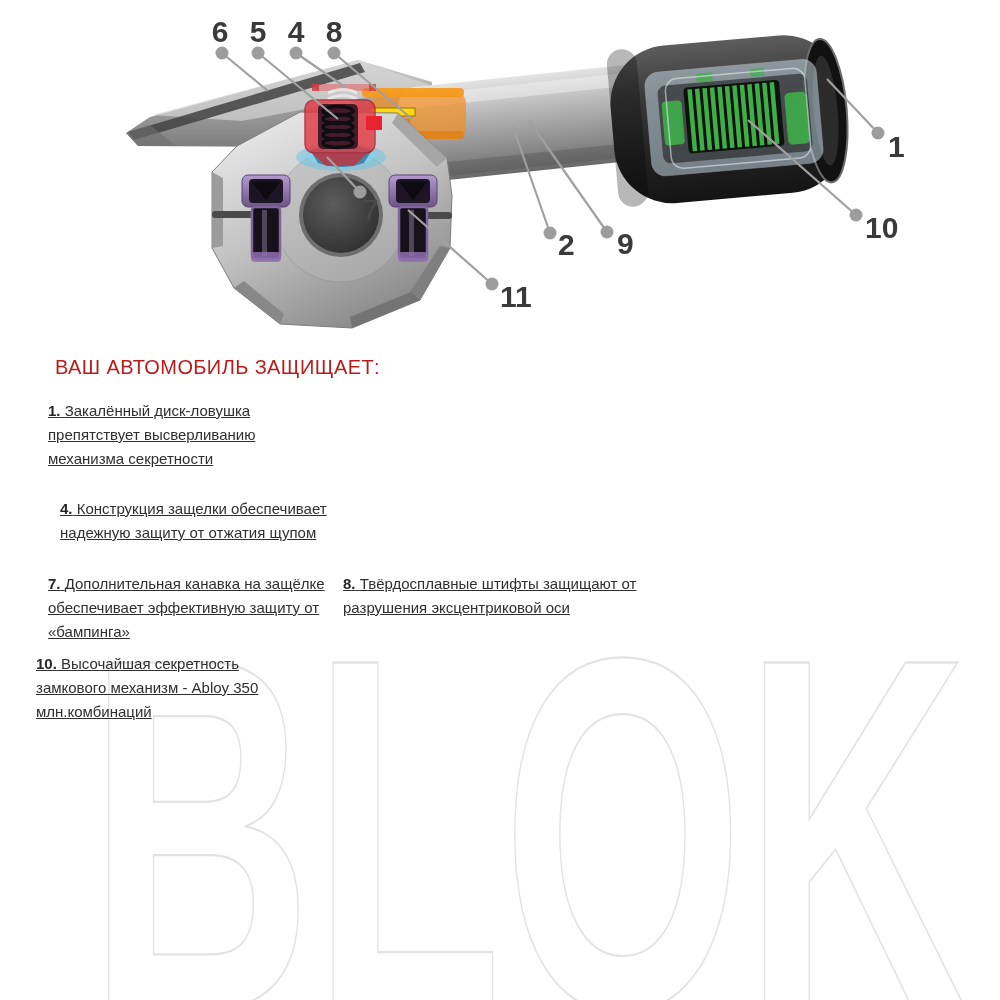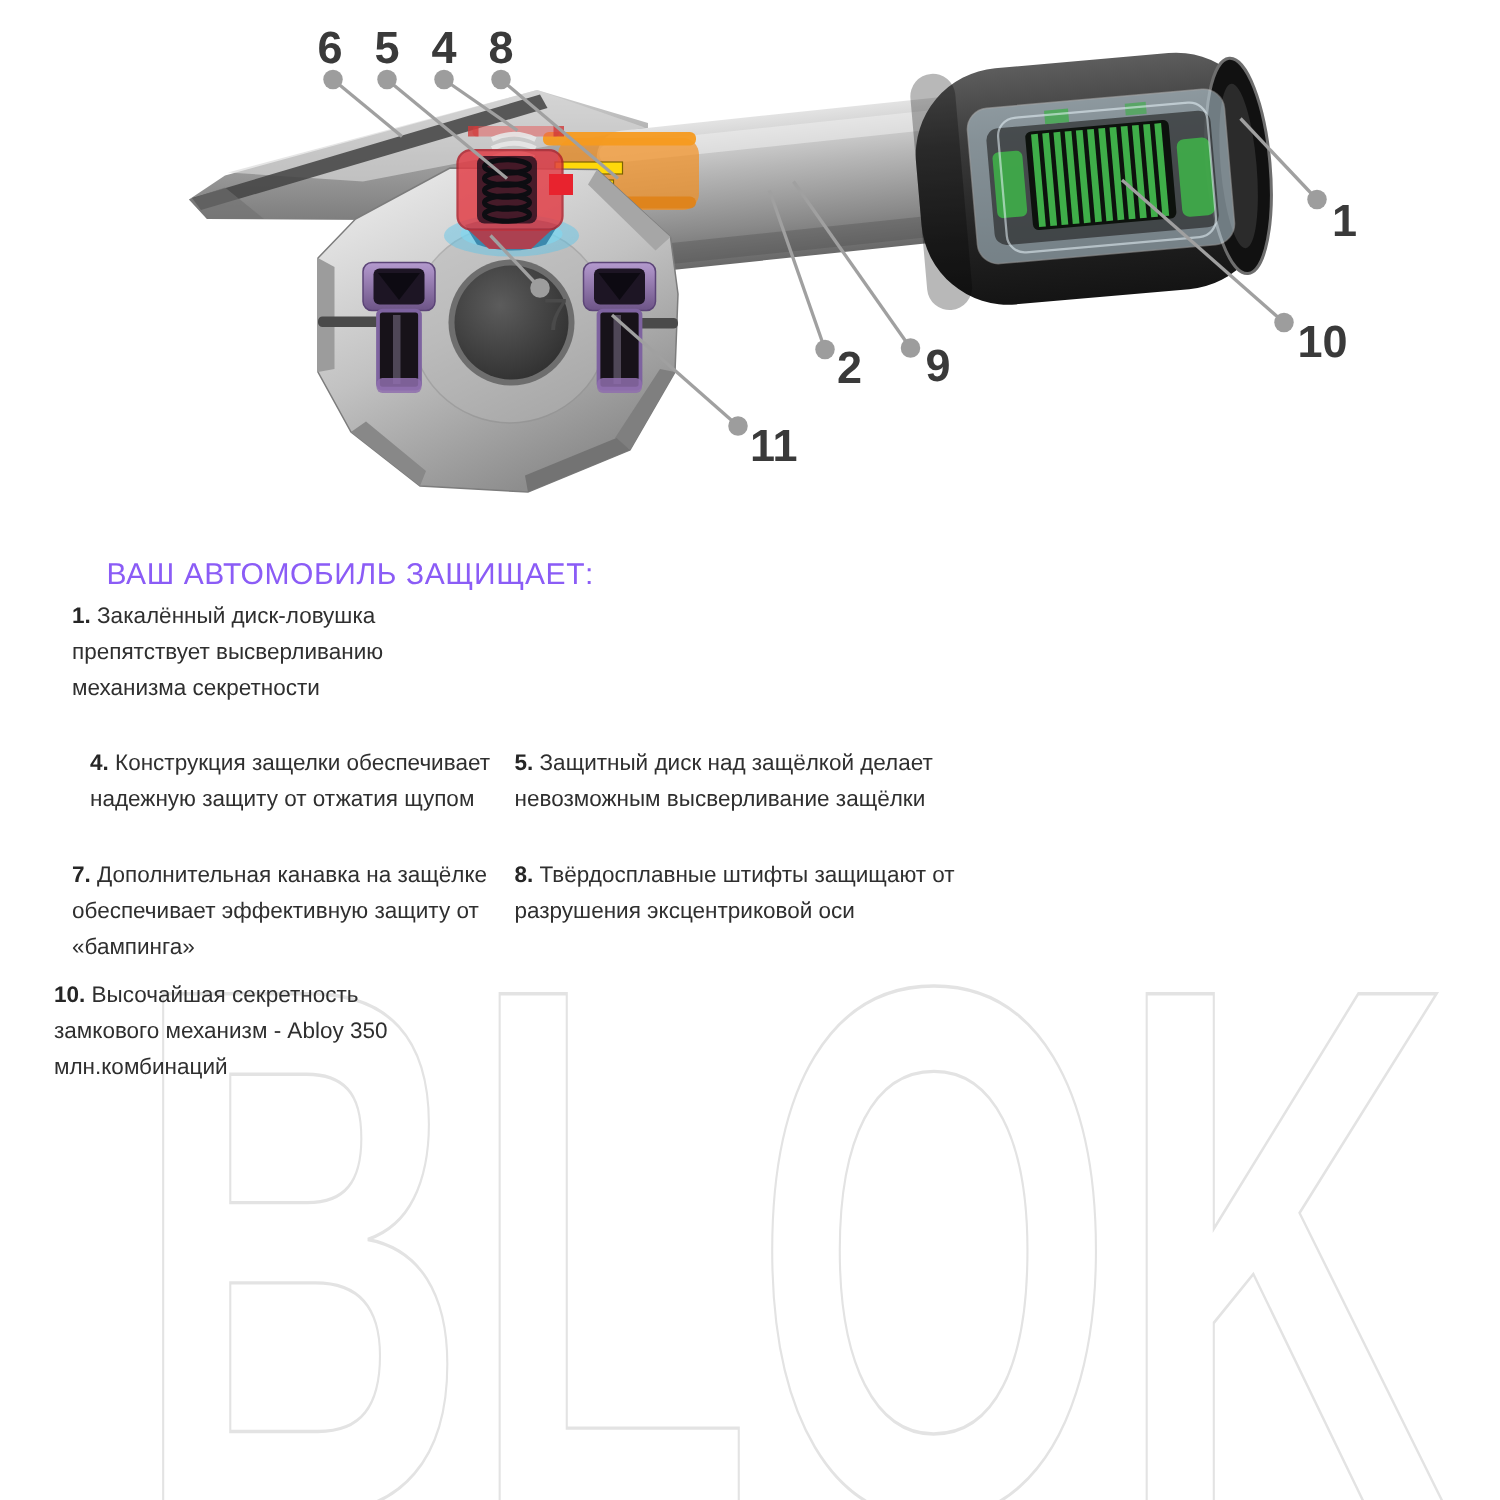--- a/index.html
+++ b/index.html
@@ -1,23 +1,23 @@
 <!DOCTYPE html>
 <html><head>
 <meta charset="utf-8">
 <style>
   html,body{margin:0;padding:0;background:#ffffff;}
   body{width:1000px;height:1000px;position:relative;overflow:hidden;
        font-family:"Liberation Sans", sans-serif;color:#2f2f2f;}
   .watermark{position:absolute;left:0;top:0;z-index:0;}
   .diagram{position:absolute;left:0;top:0;z-index:1;}
-  .heading{position:absolute;left:55px;top:356px;z-index:2;margin:16px;
-           font-size:20px;font-weight:400;letter-spacing:.4px;color:#8b5cf6;}
+  .heading{position:absolute;left:55px;top:356px;z-index:2;margin:0;
+           font-size:20px;font-weight:400;letter-spacing:.4px;color:#b91c1c;}
   .features{position:absolute;left:0;top:0;width:1000px;height:1000px;z-index:2;}
-  .feature{position:absolute;font-size:15px;line-height:24px;color:#2f2f2f;}
+  .feature{position:absolute;font-size:15px;line-height:24px;color:#2f2f2f;text-decoration:underline;}
   .feature b{font-weight:700;color:#262626;}
   .callout-num{font-family:"Liberation Sans",sans-serif;font-weight:700;
                fill:#3a3a3a;font-size:30px;}
   .callout-num.thin{font-weight:400;fill:#4a4a4a;}
   .callout-line{stroke:#a0a0a0;stroke-width:2.2;fill:none;}
   .callout-dot{fill:#9d9d9d;}
 </style>
 </head>
 <body>
 
@@ -231,23 +231,20 @@
 
 <h1 class="heading">ВАШ АВТОМОБИЛЬ ЗАЩИЩАЕТ:</h1>
 
 <div class="features">
   <div class="feature" style="left:48px;top:399px;width:272px">
     <b>1.</b> <span>Закалённый диск-ловушка препятствует высверливанию механизма секретности</span>
   </div>
   <div class="feature" style="left:60px;top:497px;width:280px">
     <b>4.</b> <span>Конструкция защелки обеспечивает надежную защиту от отжатия щупом</span>
   </div>
-  <div class="feature" style="left:343px;top:497px;width:302px">
-    <b>5.</b> <span>Защитный диск над защёлкой делает невозможным высверливание защёлки</span>
-  </div>
   <div class="feature" style="left:48px;top:572px;width:280px">
     <b>7.</b> <span>Дополнительная канавка на защёлке обеспечивает эффективную защиту от «бампинга»</span>
   </div>
   <div class="feature" style="left:343px;top:572px;width:302px">
     <b>8.</b> <span>Твёрдосплавные штифты защищают от разрушения эксцентриковой оси</span>
   </div>
   <div class="feature" style="left:36px;top:652px;width:262px">
     <b>10.</b> <span>Высочайшая секретность замкового механизм - Abloy 350 млн.комбинаций</span>
   </div>
 </div>

